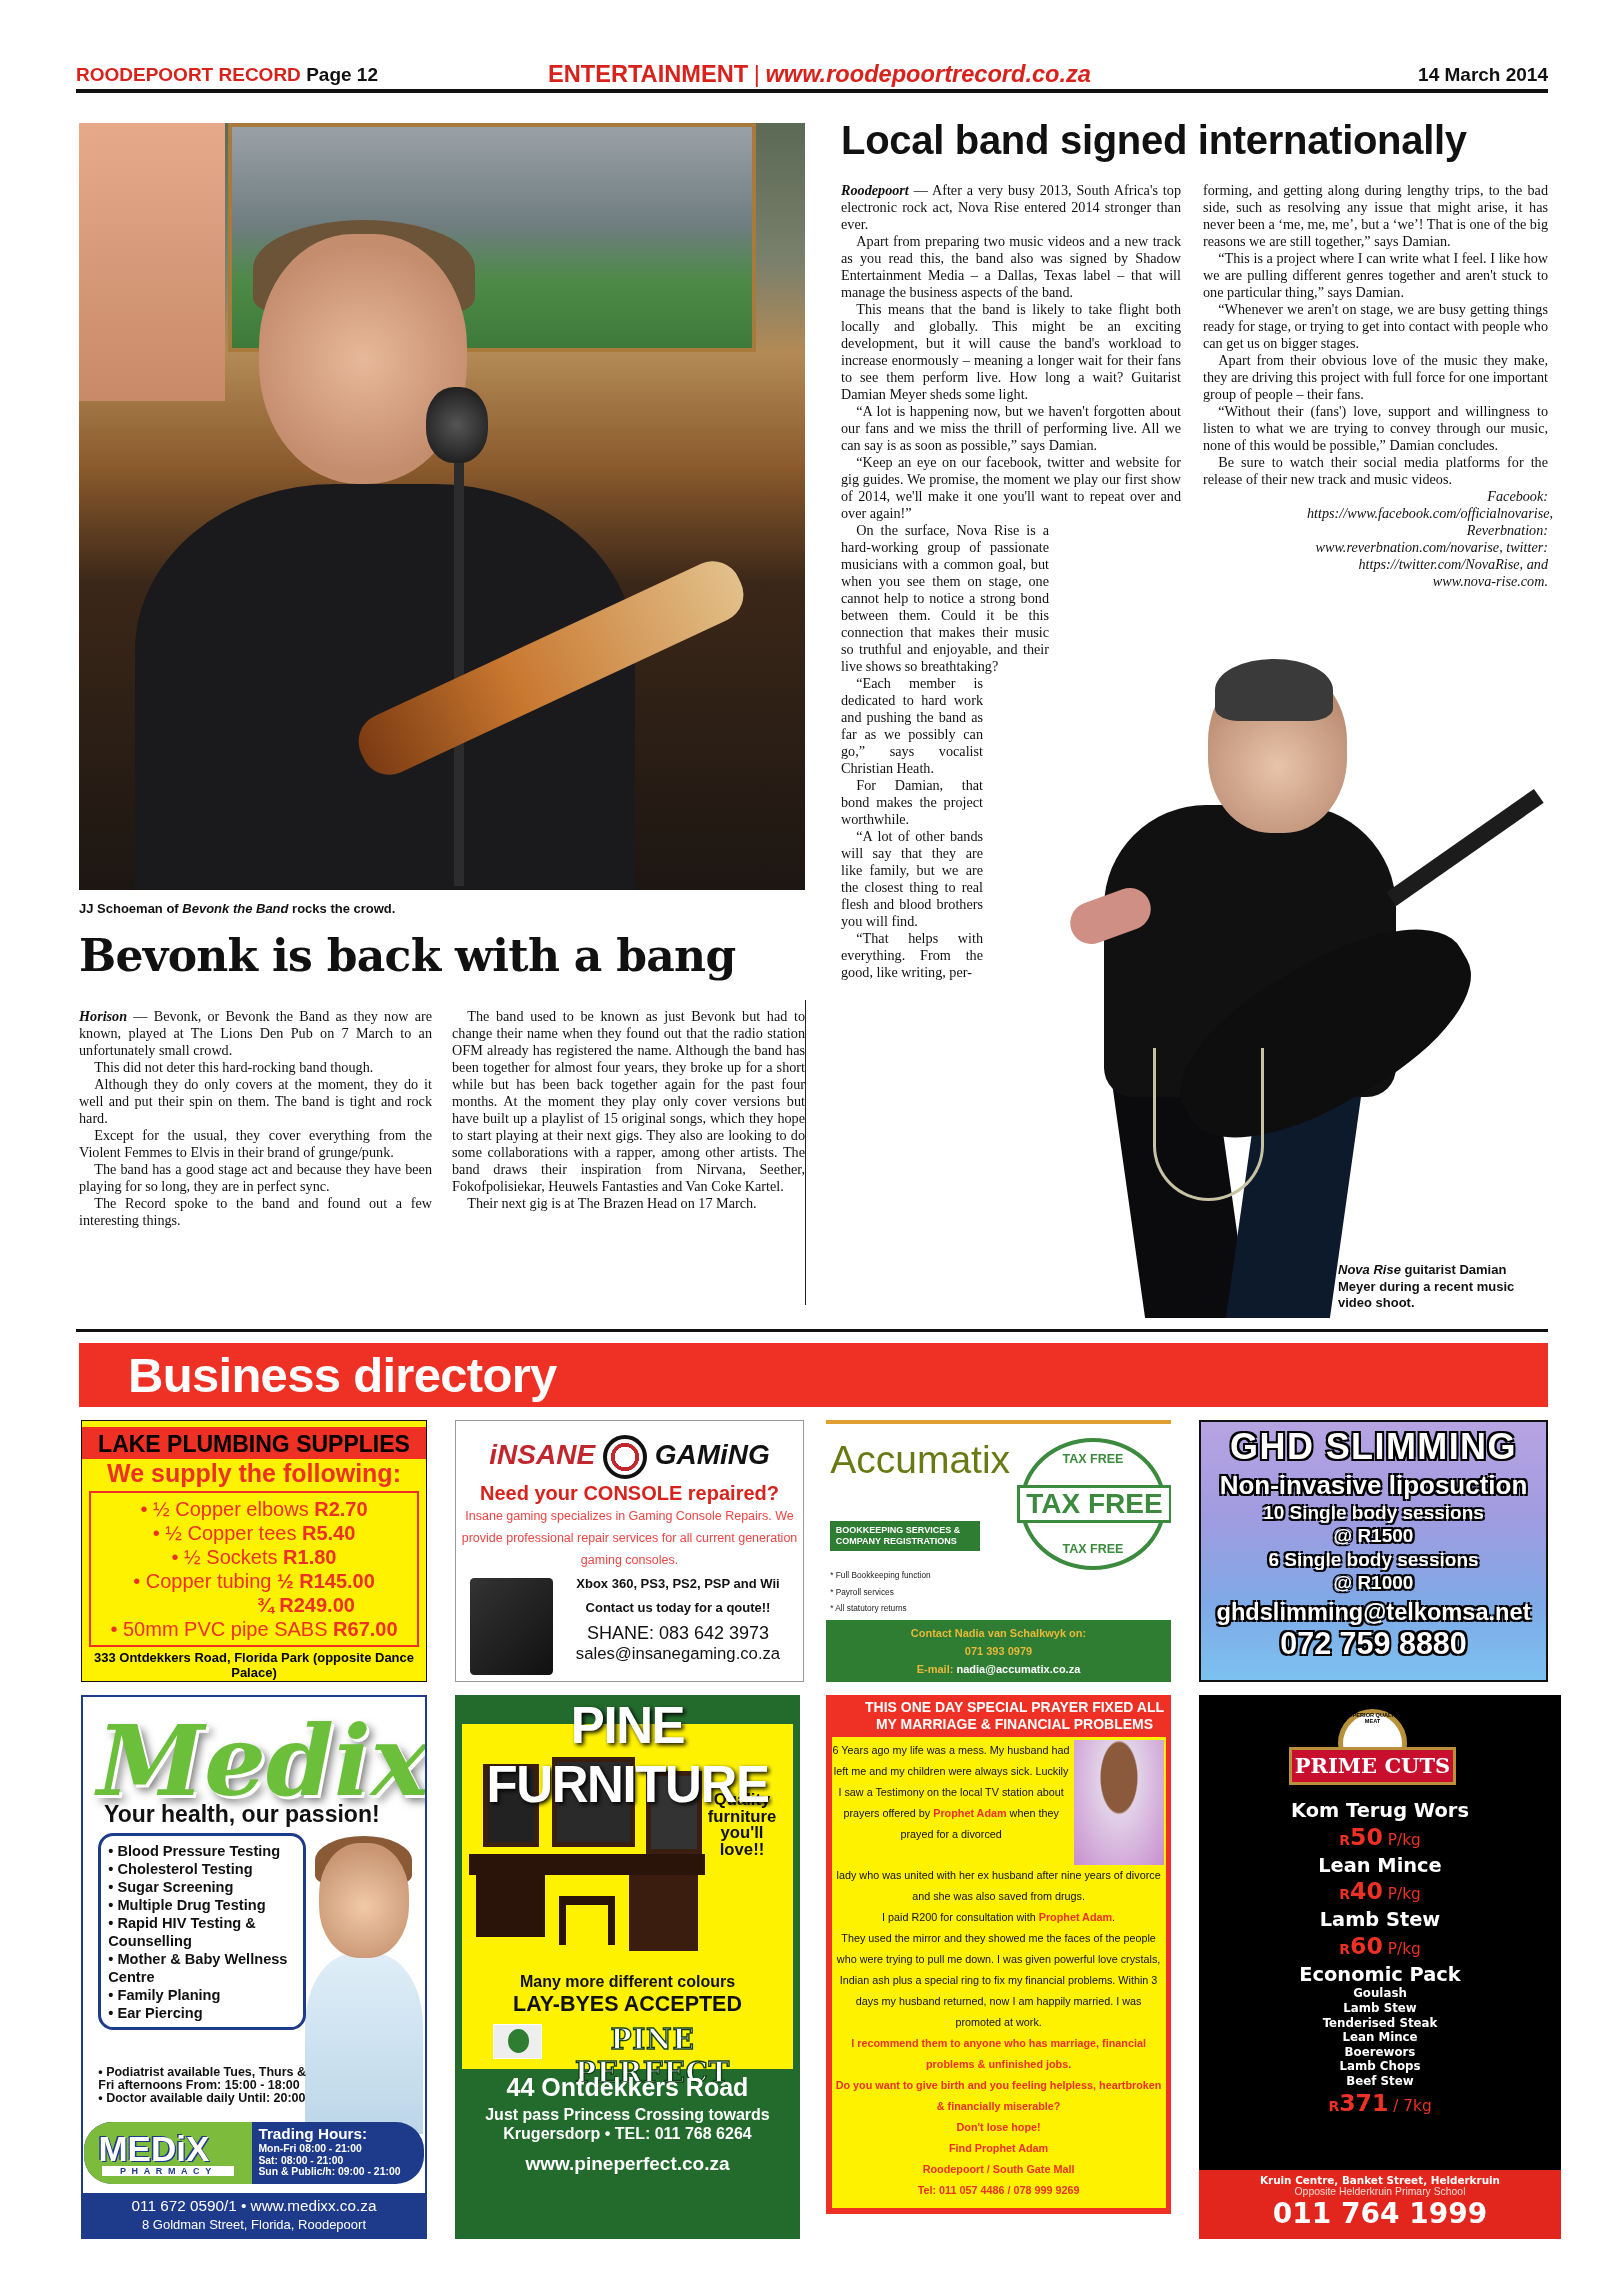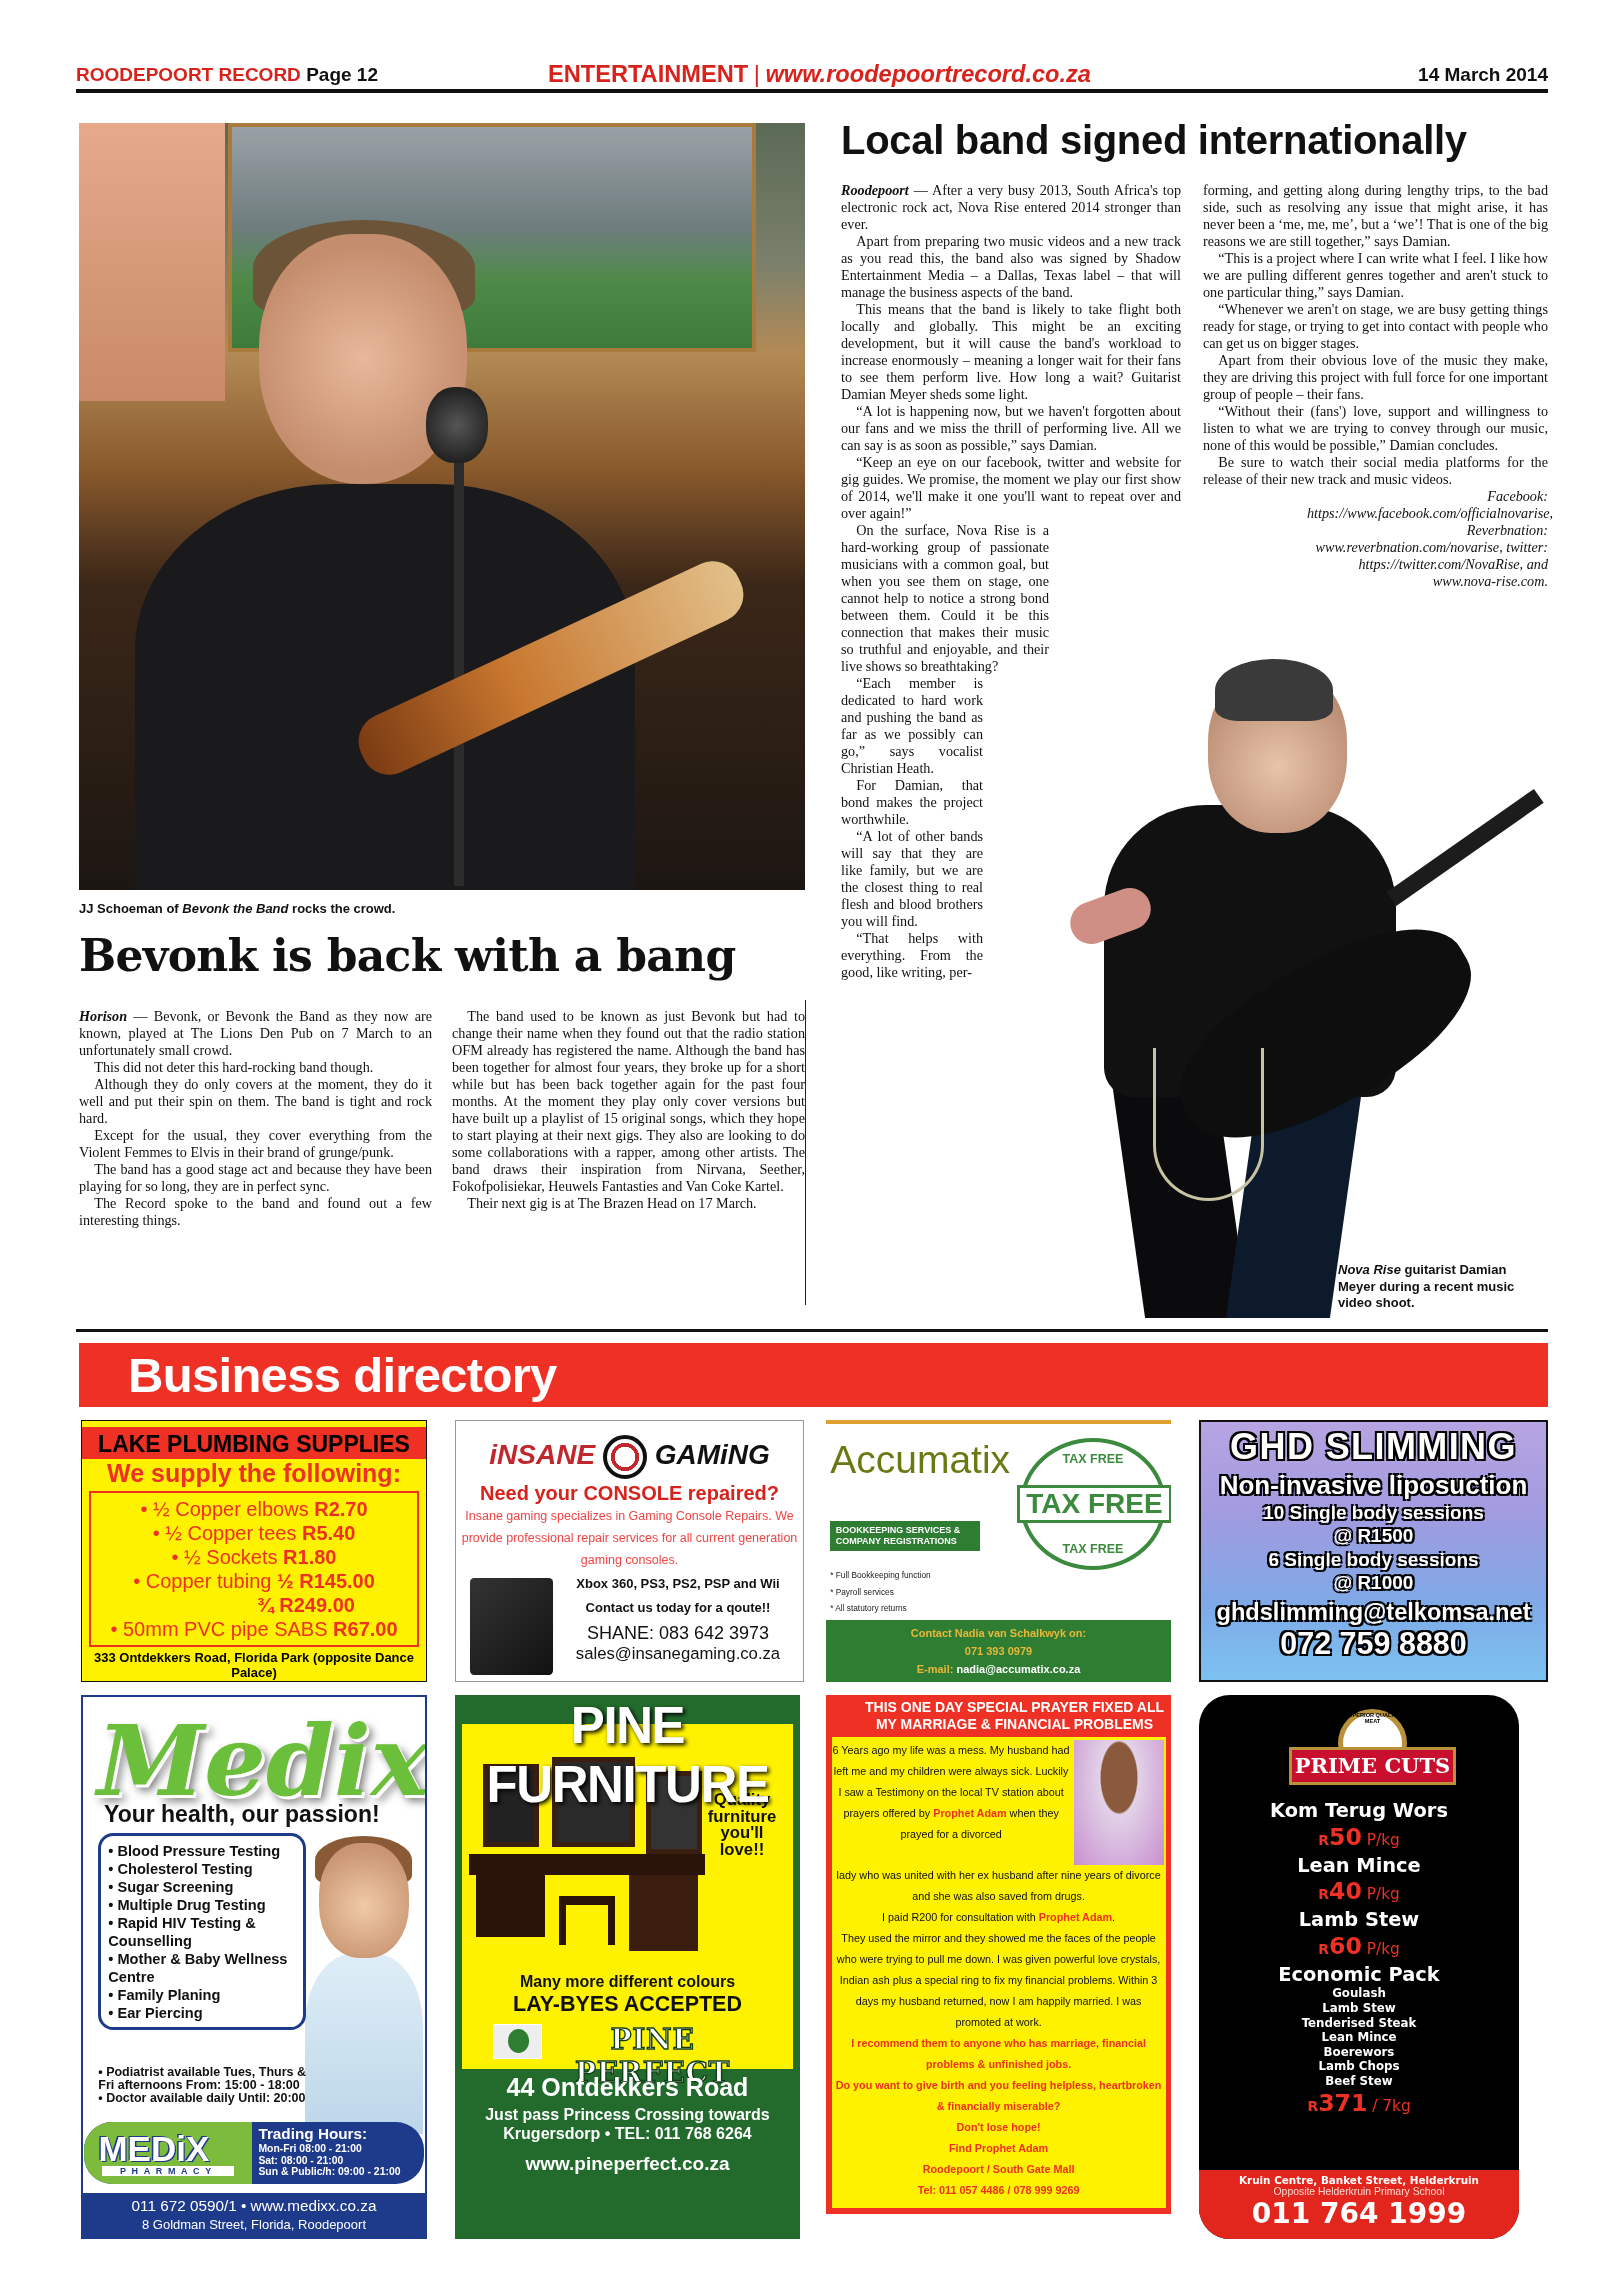--- a/index.html
+++ b/index.html
@@ -155,21 +155,21 @@
   .ad-prophet { left: 826px; top: 1695px; width: 345px; height: 250px; background: #ee3124; height: 519px; padding-left: 32px; }
   .pr-head { color: #fff; font-weight: bold; font-size: 14px; line-height: 16.7px; padding-top: 4.2px; }
   .pr-body { position: absolute; left: 5.6px; top: 42px; width: 334px; height: 471px; background: #fff200; font-size: 10.8px; line-height: 21px; color: #111; }
   .pr-top { position: absolute; left: 0; top: 2.8px; width: 239px; }
   .pr-photo { position: absolute; left: 242px; top: 2.8px; width: 90px; height: 125px; background: radial-gradient(ellipse at 50% 30%, #8b5a3c 0 28%, #e2d2e8 30%, #c88fcf 100%); }
   .pr-rest { position: absolute; left: 0; top: 128px; width: 334px; }
   .pr-red { color: #ee3124; font-weight: bold; }
   .pr-rest .red-block { color: #ee3124; font-weight: bold; }
 
   
-  .ad-prime { left: 1199px; top: 1695px; width: 320px; height: 544px; background: #000; color: #fff; border-radius: 31px; }
+  .ad-prime { left: 1199px; top: 1695px; width: 362px; height: 544px; background: #000; color: #fff; }
   .pc-logo { position: absolute; left: 90px; top: 14px; width: 167px; height: 83px; }
   .pc-logo .circle { position: absolute; left: 49px; top: 0; width: 69px; height: 69px; border-radius: 50%; background: #fff; border: 5.6px solid #b8913a; }
   .pc-logo .banner { position: absolute; left: 0; top: 38px; width: 167px; height: 38px; background: #c8102e; border: 3.5px solid #b8913a; font-family: "DejaVu Serif", serif; font-weight: bold; font-size: 21px; line-height: 31px; color: #fff; }
   .pc-logo .badge { position: absolute; left: 49px; top: 2.8px; width: 69px; font-size: 5.6px; color: #000; font-weight: bold; }
   .pc-items { position: absolute; left: 0; top: 104px; width: 100%; font-family: "DejaVu Sans", sans-serif; font-weight: bold; }
   .pc-name { font-size: 19.4px; line-height: 23.6px; }
   .pc-price { color: #ee3124; font-size: 23.6px; line-height: 28px; }
   .pc-price .r { font-size: 14px; }
   .pc-price .u { font-size: 15.3px; font-weight: normal; }
   .pc-sub { font-size: 11.8px; line-height: 14.6px; }

